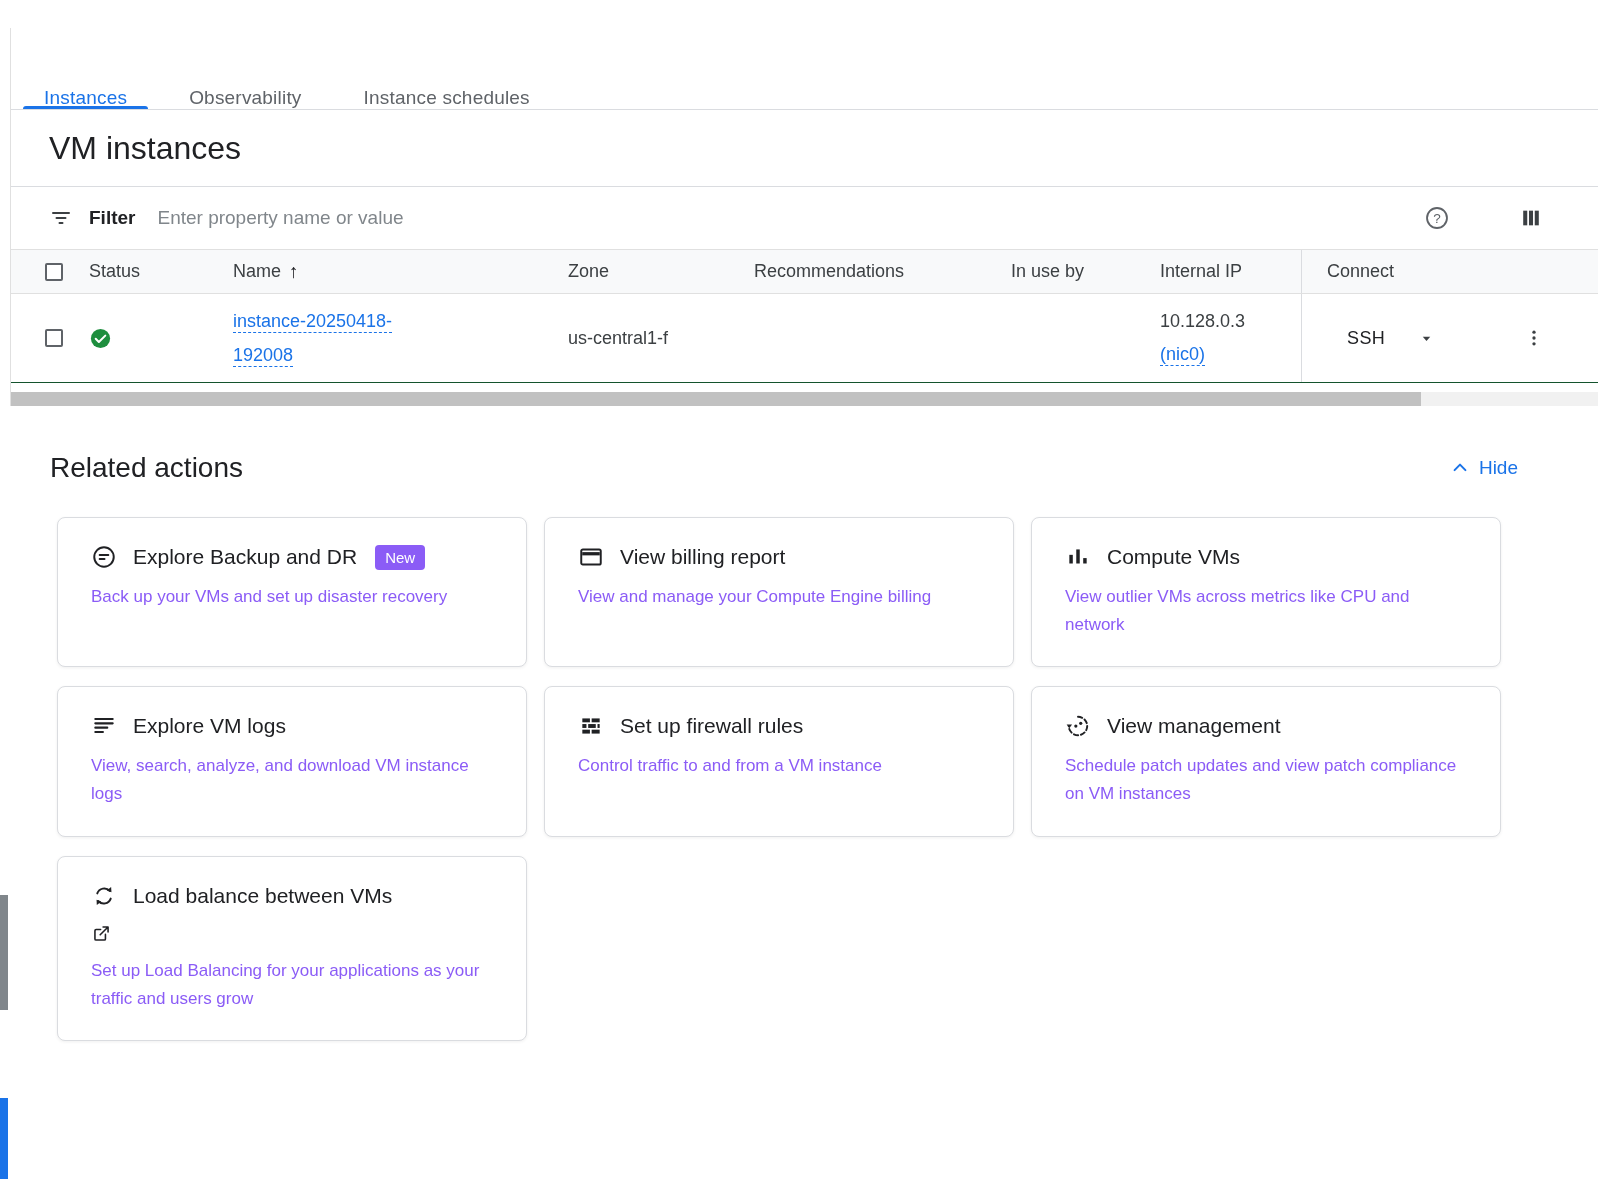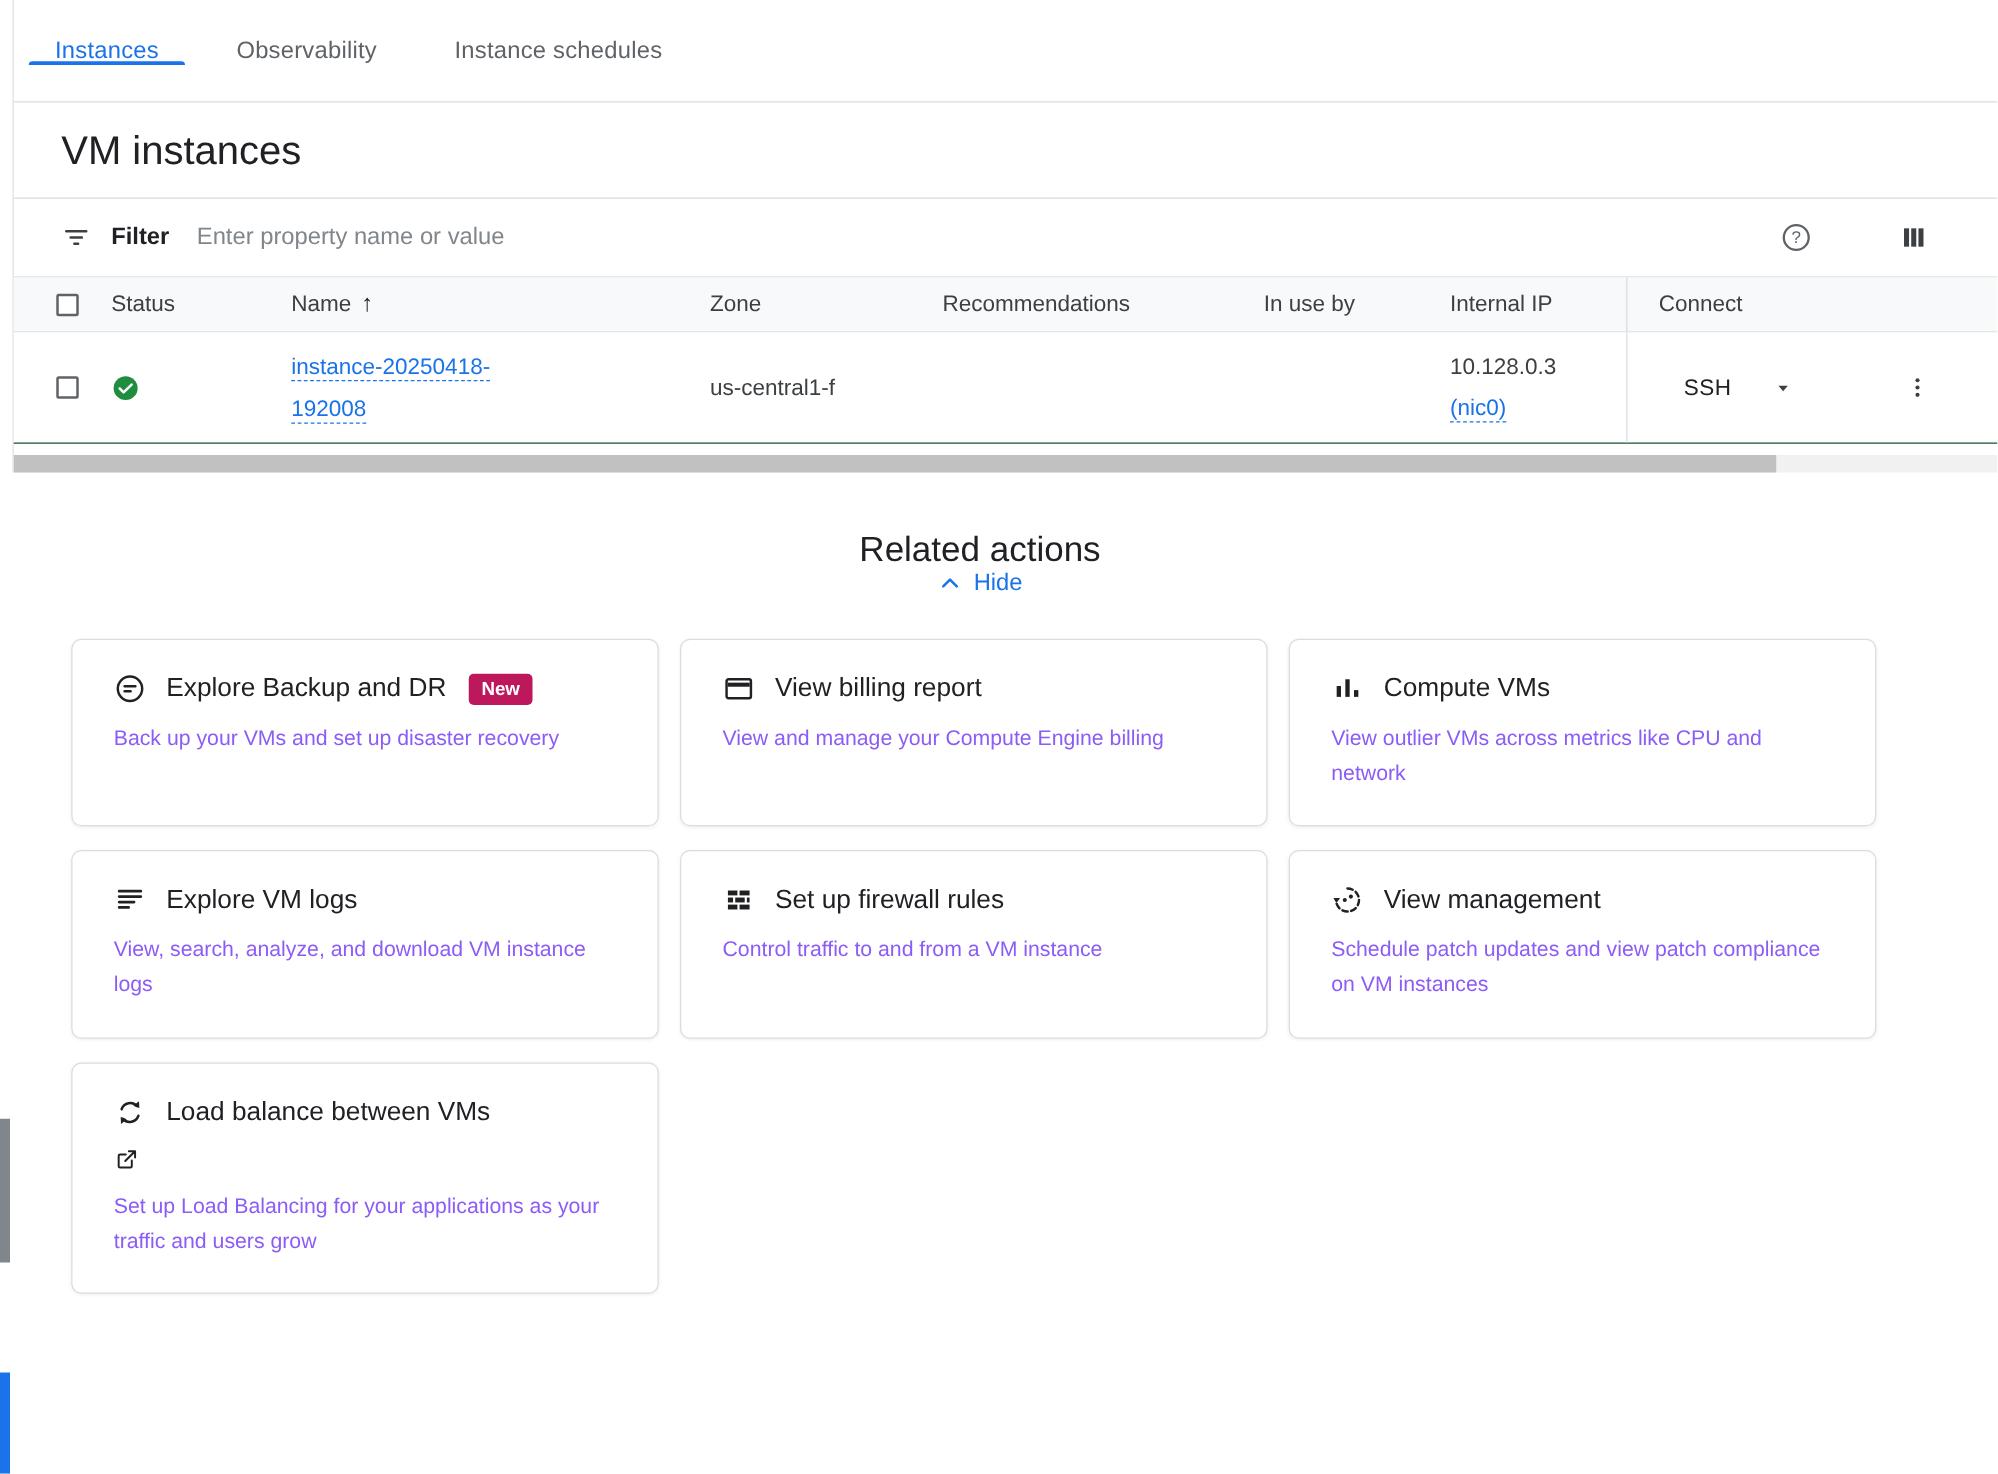--- a/index.html
+++ b/index.html
@@ -3,21 +3,21 @@
 <meta charset="utf-8">
 <style>
   * { margin: 0; padding: 0; box-sizing: border-box; }
   html, body { width: 1598px; height: 1179px; background: #fff; overflow: hidden; }
   body { font-family: "Liberation Sans", sans-serif; color: #202124; position: relative; }
 
   .app { margin-left: 10px; width: 1588px; }
   .top-section { border-left: 1px solid #e0e0e0; }
 
   
-  .tabbar { display: flex; align-items: center; height: 82px; border-bottom: 1px solid #dadce0; padding-left: 2px; }
+  .tabbar { display: flex; align-items: flex-end; height: 82px; border-bottom: 1px solid #dadce0; padding-left: 2px; margin-top: 28px; }
   .tab { position: relative; display: flex; align-items: center; padding: 0 31px; font-size: 19px; color: #5f6368; cursor: pointer; letter-spacing: .2px; }
   .tab.active { color: #1a73e8; font-weight: 500; }
   .tab.active::after { content: ""; position: absolute; left: 10px; right: 10px; bottom: 0; height: 3px; background: #1a73e8; border-radius: 3px 3px 0 0; }
 
   
   .title-row { height: 77px; display: flex; align-items: center; padding-left: 38px; border-bottom: 1px solid #dadce0; }
   .page-title { font-size: 32px; font-weight: 400; color: #202124; }
 
   
   .filter-row { height: 62px; display: flex; align-items: center; padding: 0 52px 0 38px; }
@@ -45,29 +45,29 @@
   .ip-cell { line-height: 1.85; }
   .ssh-btn { background: none; border: none; font-size: 18px; color: #202124; font-family: "Liberation Sans", sans-serif; cursor: pointer; letter-spacing: .4px; }
   .ssh-caret { margin-left: 34px; }
   .kebab { margin-left: auto; margin-right: 50px; }
 
   
   .hscroll-track { margin-top: 9px; height: 14px; background: #f1f1f1; position: relative; }
   .hscroll-thumb { position: absolute; left: 0; top: 0; height: 14px; width: 1410px; background: #c1c1c1; cursor: pointer; }
 
   
-  .related-header { display: flex; align-items: center; justify-content: space-between; margin: 46px 80px 0 40px; flex-direction: column; }
+  .related-header { display: flex; align-items: center; justify-content: space-between; margin: 46px 80px 0 40px; }
   .related-title { font-size: 28px; font-weight: 400; color: #202124; }
   .hide-link { display: flex; align-items: center; gap: 9px; color: #1a73e8; font-size: 19px; cursor: pointer; background: none; border: none; font-family: "Liberation Sans", sans-serif; }
 
   .cards-grid { margin: 33px 0 0 47px; width: 1443px; display: grid; grid-template-columns: repeat(3, 470px); gap: 19px 17px; }
   .card { background: #fff; border: 1px solid #dadce0; border-radius: 8px; padding: 26px 33px 28px 33px; box-shadow: 0 1px 3px rgba(60,64,67,.08); cursor: pointer; }
   .card-title-row { display: flex; align-items: center; gap: 16px; }
   .card-title { font-size: 21px; font-weight: 500; color: #202124; }
-  .badge-new { background: #be185d; color: #fff; font-size: 15px; font-weight: 700; padding: 4px 10px; border-radius: 4px; margin-left: 2px; text-align: center; }
+  .badge-new { background: #8b5cf6; color: #fff; font-size: 15px; font-weight: 400; padding: 4px 10px; border-radius: 4px; margin-left: 2px; text-align: center; }
   .card-desc { margin-top: 13px; font-size: 17px; color: #8b5cf6; line-height: 1.63; max-width: 400px; }
   .ext-row { margin-top: 14px; display: flex; }
 
   
   .edge-thumb { position: absolute; left: 0; top: 895px; width: 8px; height: 115px; background: #80868b; cursor: pointer; }
   .edge-blue { position: absolute; left: 0; top: 1098px; width: 8px; height: 81px; background: #1a73e8; }
 
   svg { display: block; }
 </style>
 </head>

